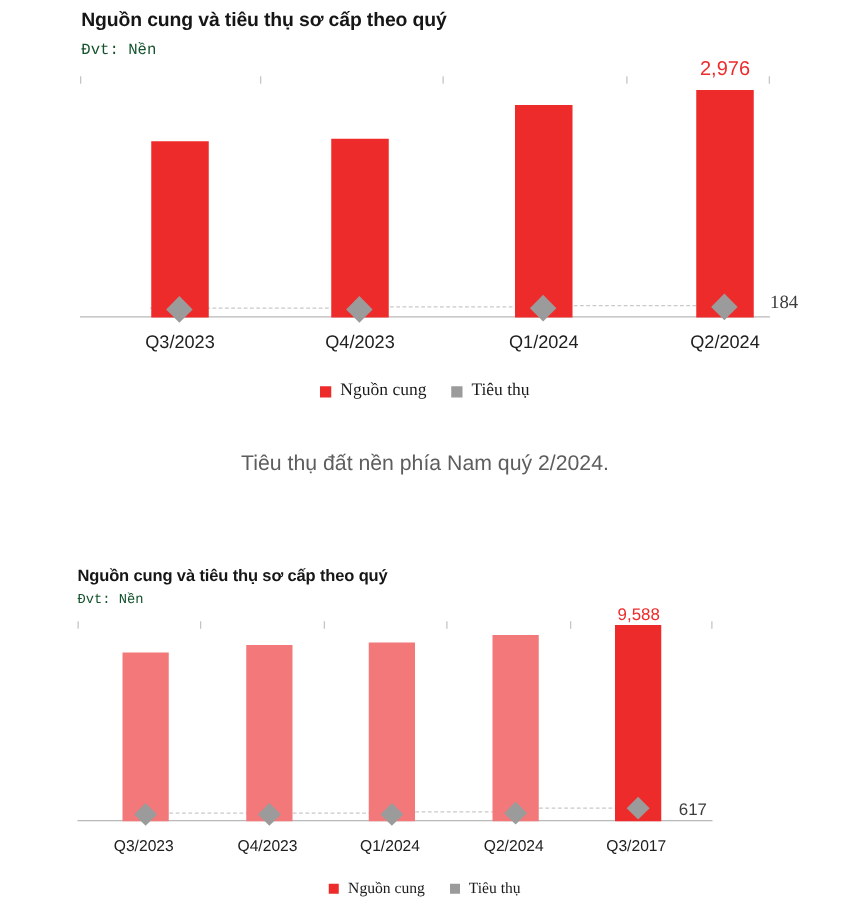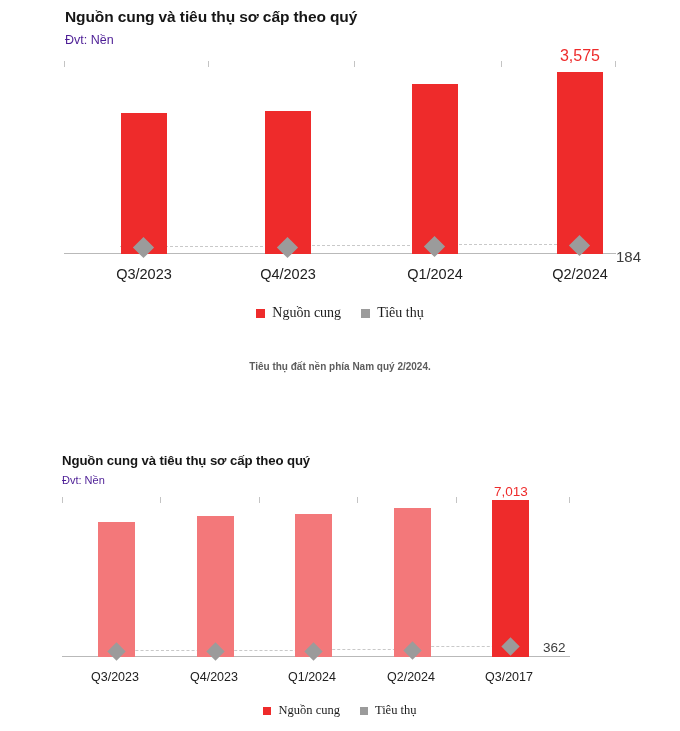--- a/index.html
+++ b/index.html
@@ -8,21 +8,21 @@
     font-family:"Liberation Sans","DejaVu Sans",sans-serif;
     color:#1a1a1a;overflow:hidden;position:relative;
   }
   .chart-block{position:absolute;left:0;top:0;width:680px;}
 
   
   .chart-title{
     font-weight:bold;letter-spacing:-0.1px;color:#161616;
     white-space:nowrap;
   }
-  .chart-subtitle{color:#4c1d95;white-space:nowrap;}
+  .chart-subtitle{color:#14532d;white-space:nowrap;font-family:Liberation Mono, monospace;}
 
   
   .plot{position:absolute;}
   .axis-line{
     position:absolute;left:0;right:0;height:1px;background:#b9b9b9;
   }
   .tick{
     position:absolute;width:1px;height:6px;background:#c4c4c4;top:1px;
   }
   .bar{
@@ -66,21 +66,21 @@
 
   
   #chart1 .chart-title{left:65px;top:8px;font-size:15.5px;position:absolute;}
   #chart1 .chart-subtitle{left:65px;top:33px;font-size:12.5px;position:absolute;}
   #chart1 .plot{left:64px;top:60px;width:552px;height:194px;}
   #chart1 .cat-label{font-size:14.5px;top:266px;width:120px;}
   #chart1 .bar-value{font-size:16px;}
   #chart1 .legend{top:305px;font-size:14px;}
   #chart1 .legend-swatch{width:9px;height:9px;}
   #chart1 .marker-value{font-size:15px;}
-  #chart1 .caption{top:361px;font-size:10px;font-weight:bold;}
+  #chart1 .caption{top:361px;font-size:17px;}
 
   
   #chart2 .chart-title{left:62px;top:453px;font-size:13.2px;position:absolute;}
   #chart2 .chart-subtitle{left:62px;top:474px;font-size:11px;position:absolute;}
   #chart2 .plot{left:62px;top:496px;width:508px;height:161px;}
   #chart2 .cat-label{font-size:12.5px;top:670px;width:110px;}
   #chart2 .bar-value{font-size:13.5px;}
   #chart2 .legend{top:703px;font-size:12.5px;}
   #chart2 .legend-swatch{width:8px;height:8px;}
   #chart2 .marker-value{font-size:13.5px;}
@@ -103,28 +103,28 @@
 
     <div class="connector" style="left:56px;width:148px;top:186px;"></div>
     <div class="connector" style="left:203px;width:148px;top:185px;"></div>
     <div class="connector" style="left:350px;width:148px;top:184px;"></div>
 
     <div class="bar" style="left:57px;width:46px;height:141px;"></div>
     <div class="bar" style="left:201px;width:46px;height:143px;"></div>
     <div class="bar" style="left:348px;width:46px;height:170px;"></div>
     <div class="bar" style="left:493px;width:46px;height:182px;"></div>
 
-    <div class="bar-value" style="left:478px;width:76px;top:-13px;">3,575</div>
+    <div class="bar-value" style="left:478px;width:76px;top:-13px;">2,976</div>
 
     <div class="marker" style="left:72px;top:180px;"></div>
     <div class="marker" style="left:216px;top:180px;"></div>
     <div class="marker" style="left:363px;top:179px;"></div>
     <div class="marker" style="left:508px;top:178px;"></div>
 
-    <div class="marker-value" style="left:552px;top:188px;">184</div>
+    <div class="marker-value" style="left:552px;top:174px;font-family:Liberation Serif, serif;">184</div>
   </div>
 
   <div class="cat-label" style="left:84px;">Q3/2023</div>
   <div class="cat-label" style="left:228px;">Q4/2023</div>
   <div class="cat-label" style="left:375px;">Q1/2024</div>
   <div class="cat-label" style="left:520px;">Q2/2024</div>
 
   <div class="legend">
     <div class="legend-item">
       <span class="legend-swatch supply"></span>
@@ -157,29 +157,29 @@
     <div class="connector" style="left:152px;width:99px;top:154px;"></div>
     <div class="connector" style="left:250px;width:99px;top:153px;"></div>
     <div class="connector" style="left:349px;width:99px;top:150px;"></div>
 
     <div class="bar faded" style="left:36px;width:37px;height:135px;"></div>
     <div class="bar faded" style="left:135px;width:37px;height:141px;"></div>
     <div class="bar faded" style="left:233px;width:37px;height:143px;"></div>
     <div class="bar faded" style="left:332px;width:37px;height:149px;"></div>
     <div class="bar" style="left:430px;width:37px;height:157px;"></div>
 
-    <div class="bar-value" style="left:414px;width:70px;top:-12px;">7,013</div>
+    <div class="bar-value" style="left:414px;width:70px;top:-12px;">9,588</div>
 
     <div class="marker small" style="left:48px;top:149px;"></div>
     <div class="marker small" style="left:147px;top:149px;"></div>
     <div class="marker small" style="left:245px;top:149px;"></div>
     <div class="marker small" style="left:344px;top:148px;"></div>
     <div class="marker small" style="left:442px;top:144px;"></div>
 
-    <div class="marker-value" style="left:481px;top:144px;">362</div>
+    <div class="marker-value" style="left:481px;top:144px;">617</div>
   </div>
 
   <div class="cat-label" style="left:60px;">Q3/2023</div>
   <div class="cat-label" style="left:159px;">Q4/2023</div>
   <div class="cat-label" style="left:257px;">Q1/2024</div>
   <div class="cat-label" style="left:356px;">Q2/2024</div>
   <div class="cat-label" style="left:454px;">Q3/2017</div>
 
   <div class="legend">
     <div class="legend-item">

